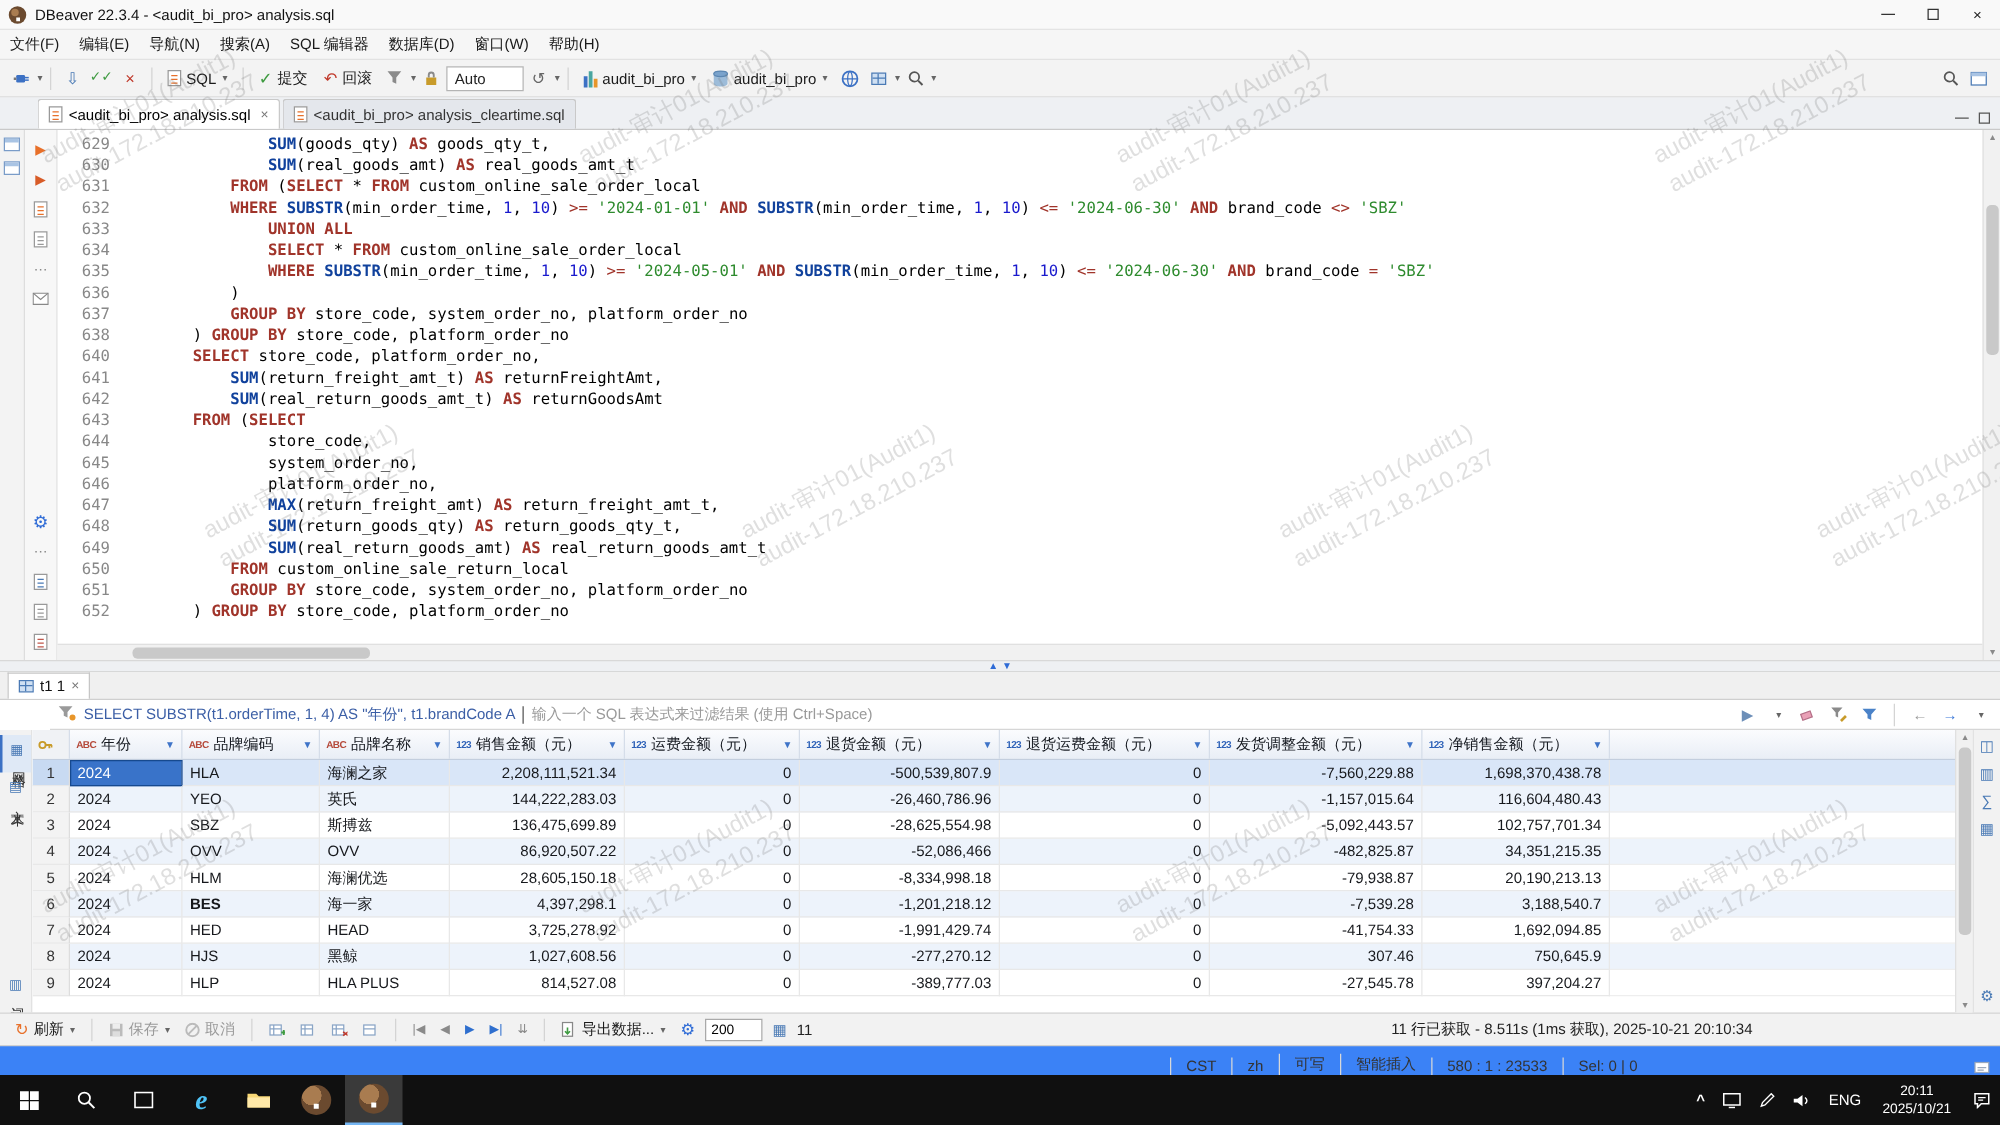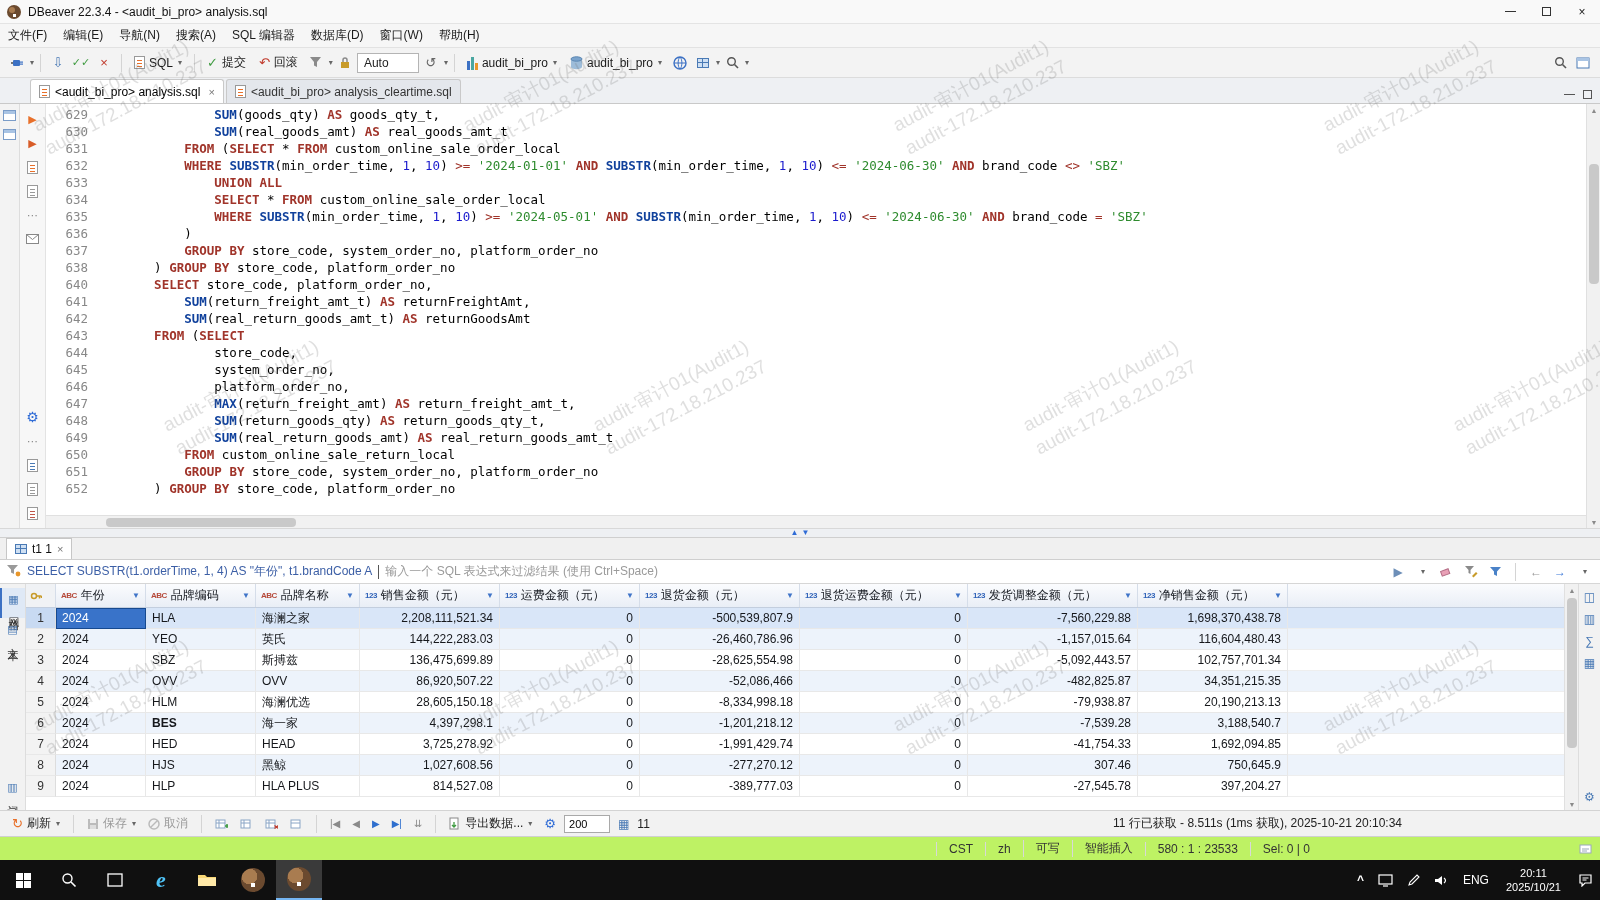--- a/index.html
+++ b/index.html
@@ -74,21 +74,21 @@
   .splitter span{color:#2e6bd6;font-size:8px;line-height:1;}
 
   
   .results{height:298px;display:flex;flex-direction:column;background:#fff;}
   .rtabs{height:22px;background:#f0f0f0;display:flex;align-items:flex-end;padding-left:6px;border-bottom:1px solid #cfcfcf;}
   .rtab{display:flex;align-items:center;gap:5px;background:#fff;border:1px solid #c6c6c6;border-bottom:none;padding:2px 8px;height:21px;color:#111;}
   .rtab .closex{color:#777;font-size:11px;}
   .gridglyph{width:12px;height:10px;border:1px solid #4a7ab5;background:linear-gradient(#cfe0f3,#cfe0f3);position:relative;}
   .gridglyph:before{content:"";position:absolute;left:0;right:0;top:3px;height:1px;background:#4a7ab5;}
   .gridglyph:after{content:"";position:absolute;top:0;bottom:0;left:4px;width:1px;background:#4a7ab5;}
-  .filterbar{height:24px;background:#fff;border-bottom:1px solid #d6d6d6;display:flex;align-items:center;padding:0 6px;gap:6px;}
+  .filterbar{height:24px;background:#fff;border-bottom:1px solid #d6d6d6;display:flex;align-items:center;padding:0 6px;gap:6px;margin-left:40px;}
   .filter-funnel{flex:none;}
   .fquery{color:#3c5fa6;white-space:nowrap;}
   .fcaret{width:1px;height:14px;background:#555;}
   .fplaceholder{color:#9a9a9a;white-space:nowrap;overflow:hidden;flex:1;}
   .fic{display:flex;align-items:center;justify-content:center;width:18px;height:18px;border-radius:2px;}
   .gridzone{flex:1;display:flex;min-height:0;}
   .sidestrip{width:26px;background:#f2f2f2;border-right:1px solid #ddd;display:flex;flex-direction:column;align-items:center;padding:4px 0;}
   .sidetab{display:flex;flex-direction:column;align-items:center;gap:3px;padding:5px 0;width:100%;}
   .sidetab.active{background:#dfe9f6;border-left:2px solid #3c71c4;}
   .sidetab .vlabel{writing-mode:vertical-rl;font-size:11px;color:#333;letter-spacing:2px;}
@@ -120,21 +120,21 @@
   .rtoolbar{height:26px;background:#f2f2f2;border-top:1px solid #d3d3d3;display:flex;align-items:center;padding:0 8px;gap:4px;}
   .rtbtn{display:flex;align-items:center;gap:4px;padding:2px 4px;border-radius:2px;color:#1a1a1a;}
   .rtbtn.disabled{color:#9a9a9a;}
   .navg{font-size:10px;}
   .nav-blue{color:#2f6fce;}
   .nav-gray{color:#8a8a8a;}
   .fetchbox{width:46px;height:18px;border:1px solid #a9a9a9;background:#fff;font-size:11px;padding:0 4px;font-family:"Liberation Sans",sans-serif;}
   .rstatus{margin-left:auto;margin-right:190px;color:#222;white-space:nowrap;}
 
   
-  .statusbar{height:24px;background:#bef264;border-top:1px solid #d0d0d0;display:flex;align-items:center;justify-content:flex-end;padding-right:8px;color:#333;}
+  .statusbar{height:24px;background:#3b82f6;border-top:1px solid #d0d0d0;display:flex;align-items:flex-end;justify-content:flex-end;padding-right:8px;color:#333;}
   .sseg{padding:0 12px;border-left:1px solid #d8d8d8;white-space:nowrap;}
   .status-tail{width:270px;display:flex;justify-content:flex-end;align-items:center;gap:10px;}
 
   
   .taskbar{height:40px;background:#101010;display:flex;align-items:stretch;color:#fff;}
   .tbitem{width:46px;display:flex;align-items:center;justify-content:center;}
   .tbitem.active{background:#3a3a3a;border-bottom:2px solid #75b6f3;}
   .winlogo{display:grid;grid-template-columns:7px 7px;grid-template-rows:7px 7px;gap:1px;}
   .winlogo i{background:#fff;display:block;}
   .tray{margin-left:auto;display:flex;align-items:center;}

